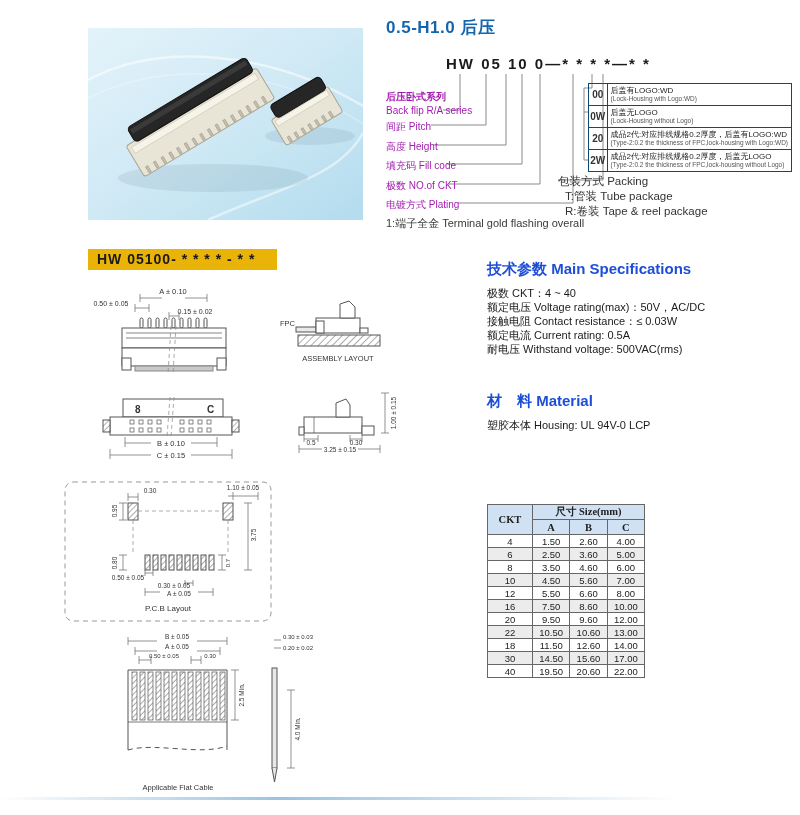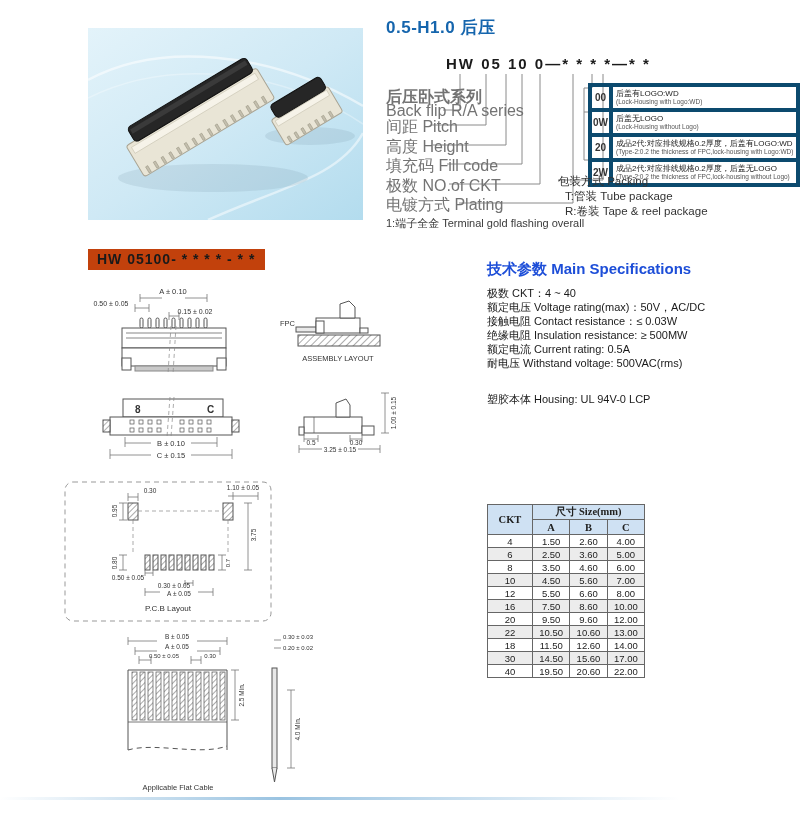--- a/index.html
+++ b/index.html
@@ -1,32 +1,32 @@
 <!DOCTYPE html>
 <html><head>
 <meta charset="utf-8">
 <style>
   html,body{margin:0;padding:0;background:#fff;}
   #page{position:relative;width:800px;height:815px;background:#fff;overflow:hidden;
         font-family:"Liberation Sans",sans-serif;color:#222;}
   .abs{position:absolute;}
   .doc-title{font-size:17px;font-weight:bold;color:#1565ad;letter-spacing:.5px;text-align:center;}
   .part-code{font-size:15px;font-weight:bold;color:#1a1a1a;letter-spacing:2px;white-space:pre;}
-  .lbl{font-size:16px;color:#737373;line-height:14px;white-space:nowrap;}
+  .lbl{font-size:10px;color:#a21caf;line-height:14px;white-space:nowrap;}
   .lbl .cn{font-weight:bold;}
   .note{font-size:11px;color:#3a3a3a;white-space:nowrap;}
   .opts{border-collapse:collapse;}
-  .opts td{border:4px solid #0c4a6e;vertical-align:middle;}
+  .opts td{border:1px solid #0c4a6e;vertical-align:middle;}
   .opts .code{width:26px;text-align:center;font-size:10px;font-weight:bold;color:#333;}
   .opts .cn{font-size:8px;line-height:9px;color:#222;white-space:nowrap;}
   .opts .en{font-size:6.5px;line-height:8px;color:#555;white-space:nowrap;}
   .opts .desc{padding:2px 3px;}
   .packing{font-size:11.5px;color:#333;line-height:15px;white-space:nowrap;}
   .packing .ind{padding-left:7px;}
-  .sec-head{display:inline-block;background:#c2410c;padding:2px 10px 3px 9px;
+  .sec-head{display:inline-block;background:#eab308;padding:2px 22px 3px 9px;
             font-size:14px;font-weight:bold;letter-spacing:1px;color:#1a1a1a;white-space:pre;}
   .blue-h{font-size:15px;font-weight:bold;color:#1d4ed8;margin:0 0 7px 0;}
   .spec-line{font-size:11px;line-height:14px;color:#1a1a1a;white-space:nowrap;}
   .sizes{border-collapse:collapse;table-layout:fixed;border-radius:10px;}
   .sizes th,.sizes td{border:1px solid #666;text-align:center;padding:0;}
   .sizes th{background:#cfe1f3;font-family:"Liberation Serif",serif;
             font-size:10.5px;font-weight:bold;height:14px;color:#222;}
   .sizes td{font-size:9.5px;height:12px;color:#222;}
   .sizes tr.alt td{background:#ececec;}
   svg text{font-family:"Liberation Sans",sans-serif;fill:#333;}
@@ -366,26 +366,26 @@
     <text x="188" y="20" font-size="6" text-anchor="start">0.20 ± 0.02</text>
     <text font-size="6.5" text-anchor="middle" transform="rotate(-90 205 99)" x="205" y="99">4.0 Min.</text>
     <text x="83" y="160" font-size="7.5" text-anchor="middle" class="cap">Applicable Flat Cable</text>
   </svg>
 
   <div class="abs" style="left:487px;top:260px">
     <div class="blue-h">技术参数 Main Specifications</div>
     <div class="spec-line">极数 CKT：4 ~ 40</div>
     <div class="spec-line">额定电压 Voltage rating(max)：50V，AC/DC</div>
     <div class="spec-line">接触电阻 Contact resistance：≤ 0.03W</div>
-    <div class="spec-line">绝缘电阻 Insulation resistance: ≥ 500MW</div>
     <div class="spec-line">额定电流 Current rating: 0.5A</div>
     <div class="spec-line">耐电压 Withstand voltage: 500VAC(rms)</div>
   </div>
 
   <div class="abs" style="left:487px;top:392px">
+    <div class="blue-h">材　料 Material</div>
     <div class="spec-line">塑胶本体 Housing: UL 94V-0 LCP</div>
   </div>
 
   <table class="abs sizes" style="left:487px;top:504px;width:158px">
     <tbody>
         <tr>
       <th rowspan="2" style="width:44px">CKT</th>
       <th colspan="3">尺寸 Size(mm)</th>
     </tr>
     <tr>

